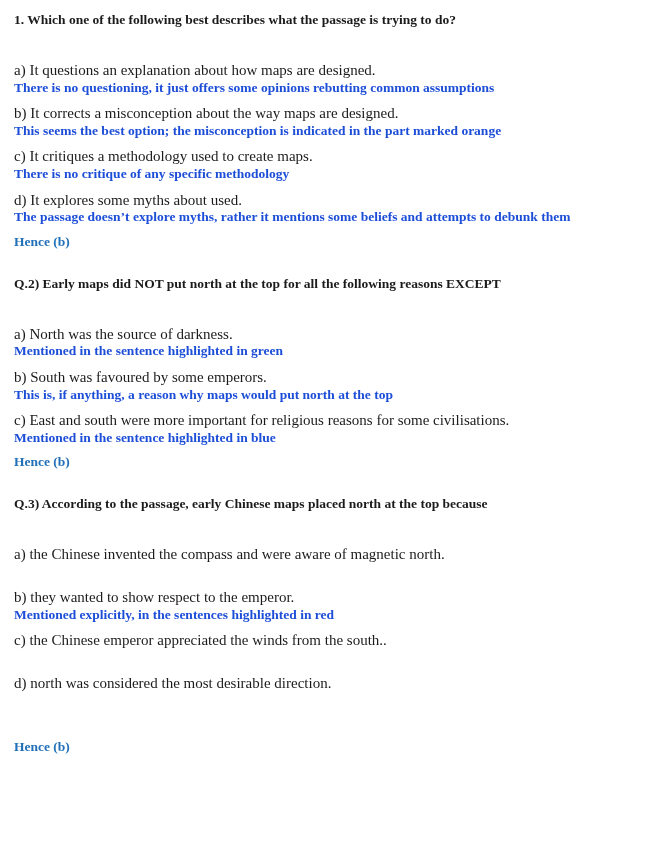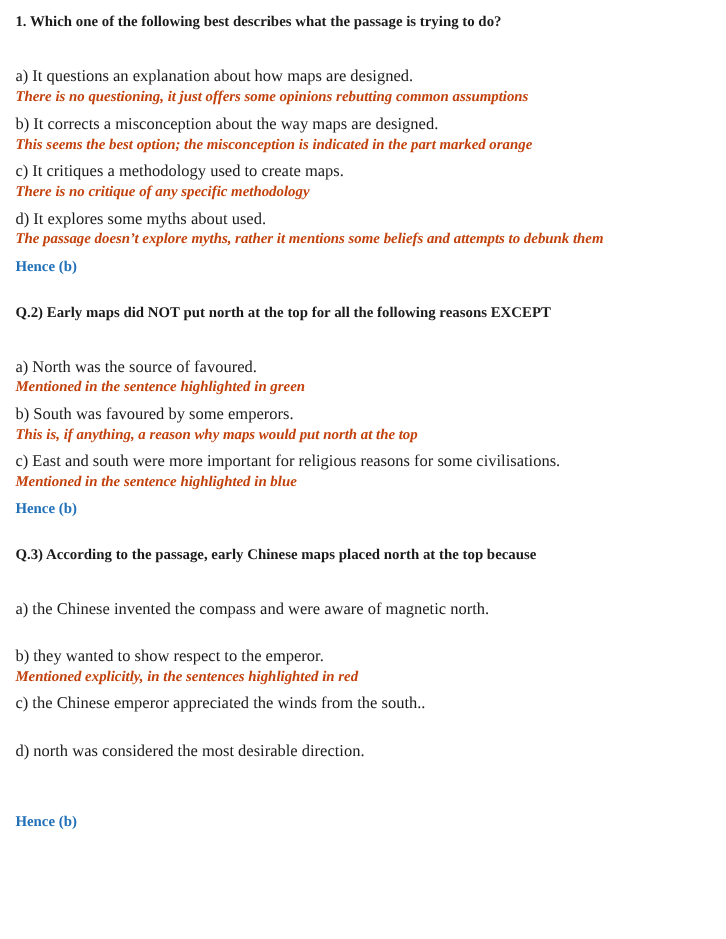--- a/index.html
+++ b/index.html
@@ -25,22 +25,21 @@
     font-weight: bold;
   }
   .o {
     font-size: 15px;
     line-height: 1.25;
   }
   .n {
     font-size: 13.5px;
     line-height: 1.22;
     font-weight: bold;
-    font-style: italic;
-    color: #c2410c;
+    color: #1d4ed8;
   }
   .opt { margin-bottom: 8px; }
   .opt.mb-md { margin-bottom: 24px; }
   .ans {
     font-size: 13.5px;
     font-weight: bold;
     color: #2170b8;
     margin-top: 7px;
   }
   .ans.mt-lg { margin-top: 46px; }
@@ -72,21 +71,21 @@
       <p class="n">The passage doesn’t explore myths, rather it mentions some beliefs and attempts to debunk them</p>
     </div>
 
     <p class="ans">Hence (b)</p>
   </section>
 
   <section class="question-block">
     <p class="q">Q.2) Early maps did NOT put north at the top for all the following reasons EXCEPT</p>
 
     <div class="opt">
-      <p class="o">a) North was the source of favoured.</p>
+      <p class="o">a) North was the source of darkness.</p>
       <p class="n">Mentioned in the sentence highlighted in green</p>
     </div>
     <div class="opt">
       <p class="o">b) South was favoured by some emperors.</p>
       <p class="n">This is, if anything, a reason why maps would put north at the top</p>
     </div>
     <div class="opt">
       <p class="o">c) East and south were more important for religious reasons for some civilisations.</p>
       <p class="n">Mentioned in the sentence highlighted in blue</p>
     </div>

